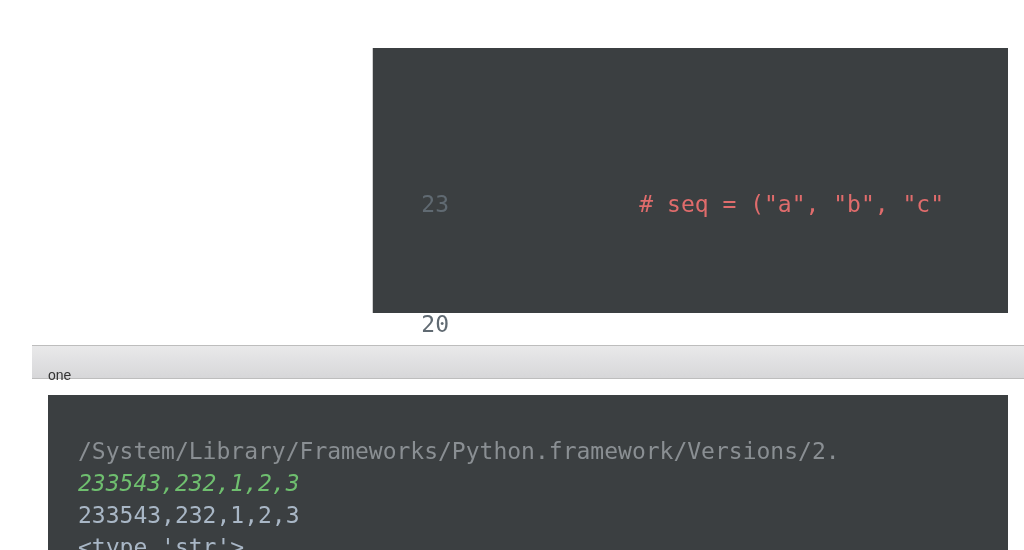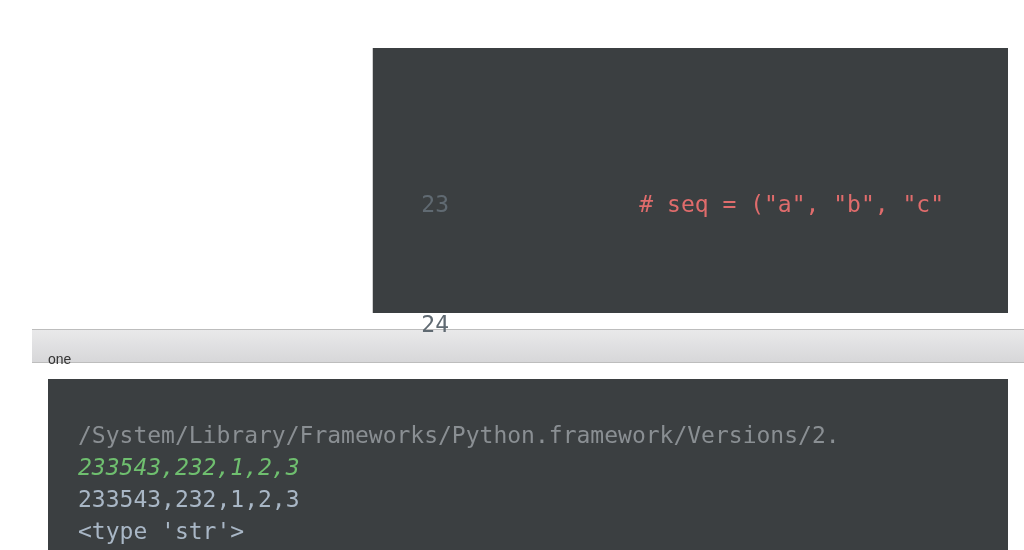--- a/index.html
+++ b/index.html
@@ -63,20 +63,21 @@
   .tabbar {
     height: 27px;
     background: linear-gradient(#e9e9ea, #d7d7d9);
     border-top: 1px solid #bdbdbd;
     border-bottom: 1px solid #bdbdbd;
     font-family: -apple-system, "Lucida Grande", sans-serif;
     font-size: 14px;
     color: #333;
     padding-left: 0px;
     line-height: 26px;
+    margin-top: 16px;
   }
 
   .console {
     background: #3b3f41;
     height: 251px;
     padding: 8px 14px;
     font-size: 23px;
     line-height: 32px;
     white-space: pre;
   }
@@ -91,21 +92,21 @@
 <div class="top">
   <div class="left-panel"></div>
   <div class="editor">
 
     <div class="line">
       <span class="gutter">23</span>
       <span class="code"><span class="indent"></span><span class="comment-hash"># seq = ("a", "b", "c"</span></span>
     </div>
 
     <div class="line">
-      <span class="gutter">24</span>
+      <span class="gutter">20</span>
     </div>
 
     <div class="line current">
       <span class="gutter">25</span>
       <span class="code"><span class="indent"></span><span class="identifier warn">a</span><span class="op">=</span><span class="func">raw_input</span><span class="paren">()</span></span>
     </div>
 
     <div class="line">
       <span class="gutter">26</span>
       <span class="code"><span class="indent"></span><span class="keyword">print</span> <span class="identifier">a</span></span>

